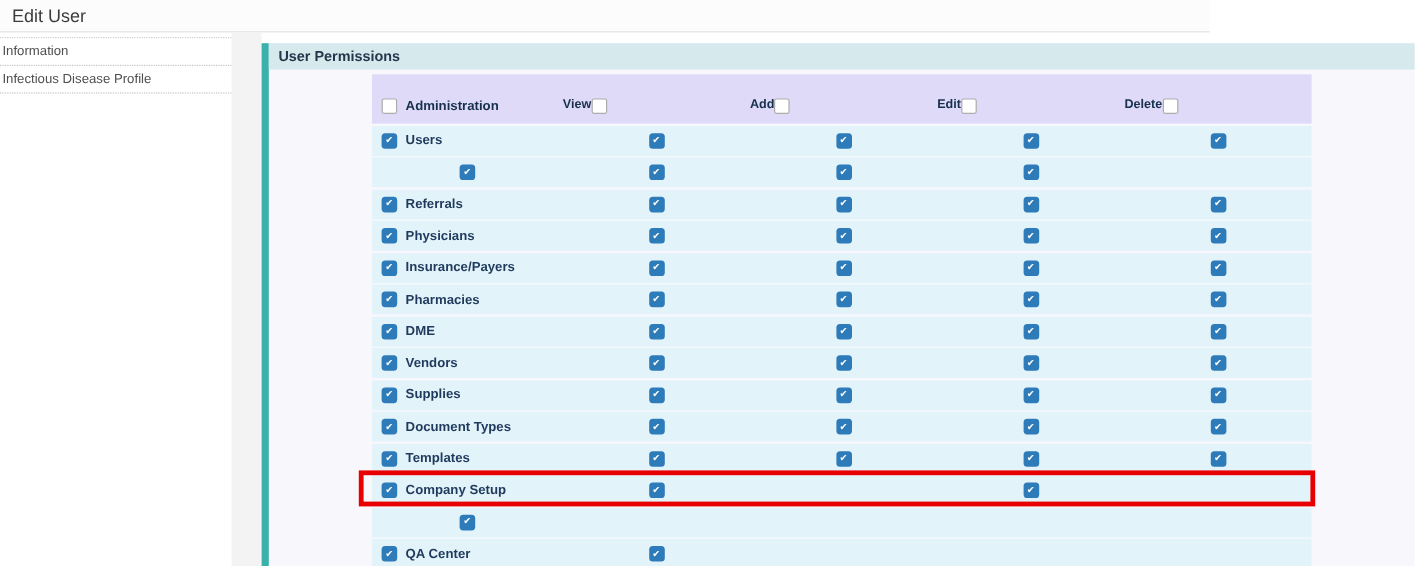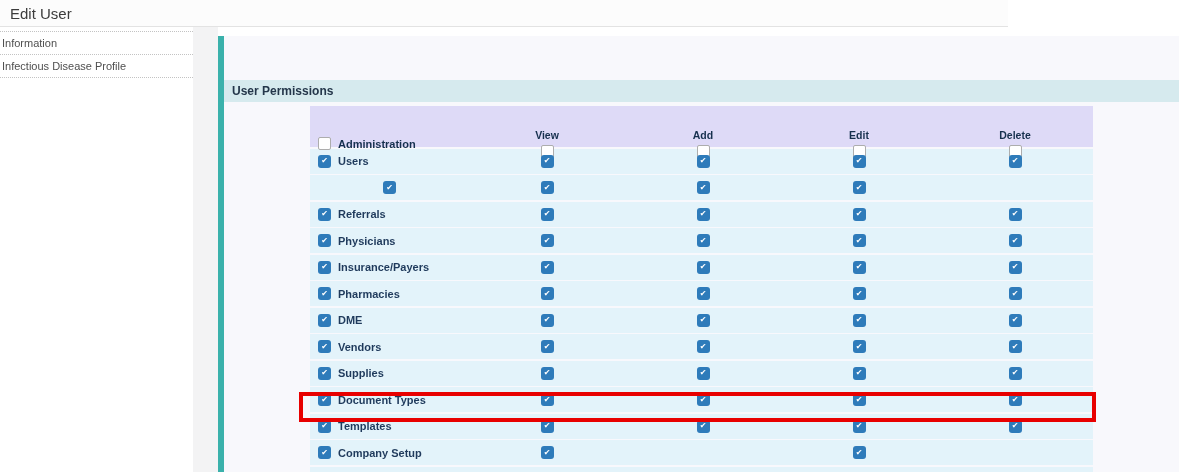--- a/index.html
+++ b/index.html
@@ -24,30 +24,30 @@
                color:#4f4f4f; border-bottom:1px dotted #c3c3c3; background:#fff; cursor:pointer;
                white-space:nowrap; overflow:hidden; }
   .side-item.active { background:var(--side-active); color:#fff; border-bottom:1px solid var(--side-active); }
 
   .gap-col { position:absolute; left:193px; top:27px; width:25px; bottom:0; background:#f3f3f4; }
 
   
   .panel { position:absolute; left:218px; top:36px; width:961px; height:436px;
            background:var(--panel-bg); border-left:6px solid var(--teal); }
   .panel-header { height:22px; line-height:22px; background:var(--panel-head);
-                  font-size:12px; font-weight:bold; color:#24364a; padding-left:8px;margin-top:44px; }
+                  font-size:12px; font-weight:bold; color:#24364a; padding-left:8px; }
 
   
   .ptable { margin:4px 0 0 86px; width:783px; }
   .grid-row { display:grid; grid-template-columns:159px 156px 156px 156px 156px; }
 
   .thead { background:var(--head-purple); height:41px; margin-bottom:1.5px; }
   .group-cell { display:flex; align-items:flex-end; padding:16px 0 8px 8px; }
   .group-cell .lbl { font-size:11px; font-weight:bold; color:#16304e; margin-left:7px; }
-  .col-cell { display:flex; flex-direction:column; align-items:center; padding-top:23px; }
+  .col-cell { display:flex; flex-direction:row; align-items:center; padding-top:8px; }
   .col-cell .lbl { font-size:10.5px; font-weight:bold; color:#16304e; }
   .col-cell .cb { margin-top:4px; }
 
   .row { background:var(--row-blue); height:25px; margin-bottom:1.5px; }
   .label-cell { display:flex; align-items:center; padding-left:8px; }
   .label-cell .lbl { font-size:11px; font-weight:bold; color:#1f3a5c; margin-left:7px; white-space:nowrap; }
   .perm-cell { display:flex; align-items:center; justify-content:center; }
 
   
   .cb { width:13px; height:13px; border-radius:3px; display:inline-flex;

